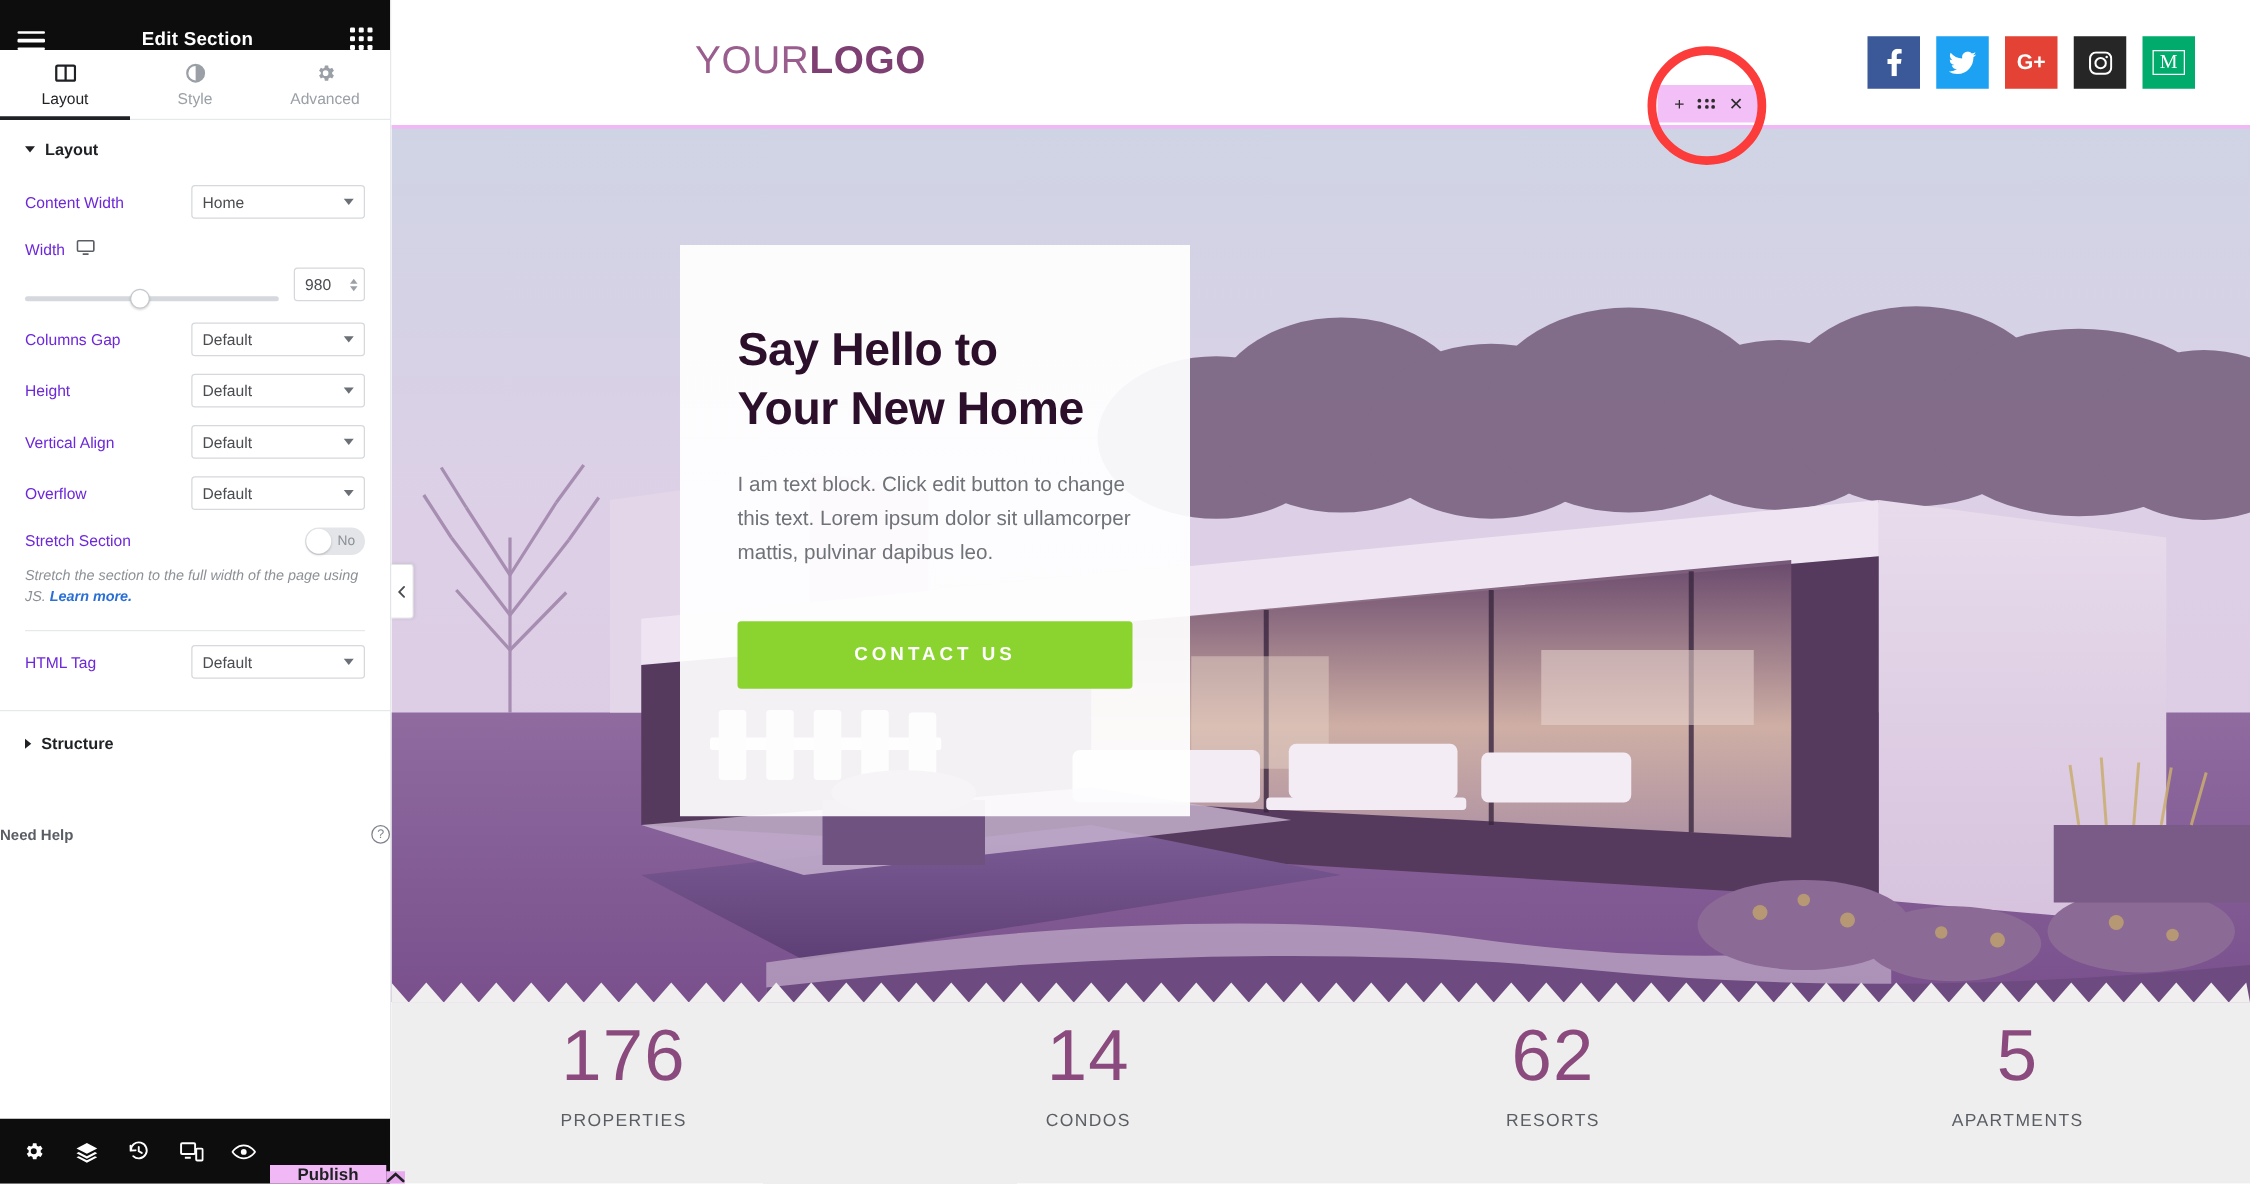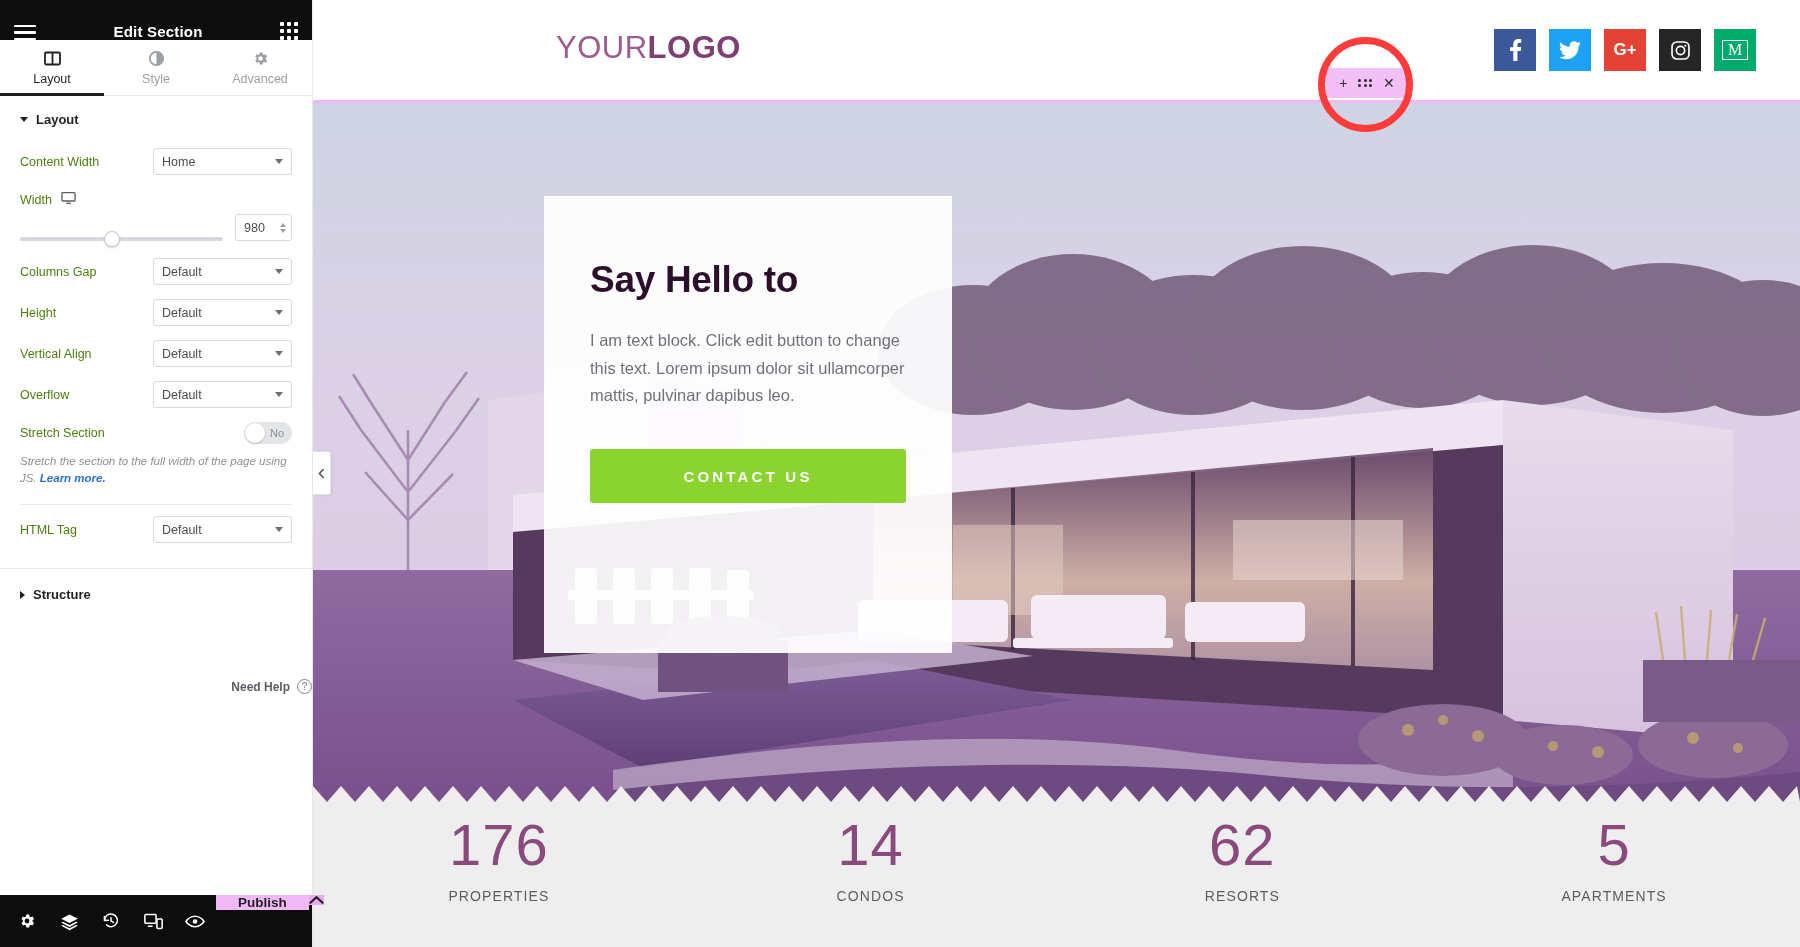--- a/index.html
+++ b/index.html
@@ -42,21 +42,21 @@
 
   .panel-body { flex:1; overflow:hidden; }
   .section-head {
     padding:16px 20px 14px; display:flex; align-items:center; gap:8px;
     font-size:13px; font-weight:bold; color:#1f2124; cursor:pointer;
   }
   .caret-down { width:0;height:0;border-left:4px solid transparent;border-right:4px solid transparent;border-top:5px solid #1f2124; }
   .caret-right { width:0;height:0;border-top:4px solid transparent;border-bottom:4px solid transparent;border-left:5px solid #1f2124; }
 
   .ctrl { display:flex; align-items:center; padding:7px 20px; min-height:36px; }
-  .ctrl-label { font-size:12.5px; color:#4d7c0f; flex:1; display:flex; align-items:center; gap:9px; }
+  .ctrl-label { font-size:12.5px; color:#6d28d9; flex:1; display:flex; align-items:center; gap:9px; }
   .select {
     width:139px; height:27px; border:1px solid #d5d8dc; border-radius:3px; background:#fff;
     display:flex; align-items:center; padding:0 8px; font-size:12.5px; color:#4a4c50;
     justify-content:space-between; cursor:pointer;
   }
   .select .car { width:0;height:0;border-left:4px solid transparent;border-right:4px solid transparent;border-top:5px solid #6b6f76; }
 
   .slider-row { display:flex; align-items:flex-end; padding:4px 20px 10px; gap:12px; }
   .slider { flex:1; height:4px; background:#d5d8dc; border-radius:2px; position:relative; cursor:pointer; }
   .slider .knob {
@@ -81,30 +81,30 @@
 
   .hint {
     padding:2px 20px 12px; font-size:11.5px; line-height:1.45; color:#8b9096;
     font-style:italic;
   }
   .hint a { color:#2a6fd6; font-weight:bold; text-decoration:none; font-style:italic;margin-top:36px; }
   .divider { height:1px; background:#e6e9ec; margin:6px 20px 4px; }
   .big-divider { height:1px; background:#e6e9ec; margin:18px 0 0; }
 
   .need-help {
-    margin-top:63px; text-align:center; font-size:12px; font-weight:bold; color:#5a5e64;
-    display:flex; align-items:center; justify-content:flex-end; gap:7px; cursor:pointer;
+    margin-top:44px; text-align:center; font-size:12px; font-weight:bold; color:#5a5e64;
+    display:flex; align-items:center; justify-content:space-between; gap:7px; cursor:pointer;
   }
   .qmark {
     width:15px;height:15px;border:1.3px solid #7d828a;border-radius:50%;
     font-size:10px;display:flex;align-items:center;justify-content:center;color:#7d828a;font-weight:normal;
   }
 
   .panel-footer {
-    height:52px; background:#0d0d0d; display:flex; align-items:flex-start; flex:0 0 52px;
+    height:52px; background:#0d0d0d; display:flex; align-items:flex-end; flex:0 0 52px;
   }
   .footer-icons { flex:1; display:flex; align-items:center; gap:0; padding-left:6px; }
   .fi { width:42px; height:52px; display:flex; align-items:center; justify-content:center; cursor:pointer; }
   .publish {
     background:#f0b9f5; color:#1f2124; font-size:13.5px; font-weight:bold;
     display:flex; align-items:center; padding:0 22px; cursor:pointer;
   }
   .pub-arrow {
     background:#e8a9ef; width:46px; display:flex; align-items:center; justify-content:center; cursor:pointer;
   }
@@ -559,20 +559,21 @@
         <ellipse cx="410" cy="534" rx="58" ry="18" fill="#8b6a95"></ellipse>
       </svg>
 
       <svg class="zig" viewBox="0 0 1487 24" preserveAspectRatio="none">
         <polygon points="0,24 0,8 14,24 28,8 42,24 56,8 70,24 84,8 98,24 112,8 126,24 140,8 154,24 168,8 182,24 196,8 210,24 224,8 238,24 252,8 266,24 280,8 294,24 308,8 322,24 336,8 350,24 364,8 378,24 392,8 406,24 420,8 434,24 448,8 462,24 476,8 490,24 504,8 518,24 532,8 546,24 560,8 574,24 588,8 602,24 616,8 630,24 644,8 658,24 672,8 686,24 700,8 714,24 728,8 742,24 756,8 770,24 784,8 798,24 812,8 826,24 840,8 854,24 868,8 882,24 896,8 910,24 924,8 938,24 952,8 966,24 980,8 994,24 1008,8 1022,24 1036,8 1050,24 1064,8 1078,24 1092,8 1106,24 1120,8 1134,24 1148,8 1162,24 1176,8 1190,24 1204,8 1218,24 1232,8 1246,24 1260,8 1274,24 1288,8 1302,24 1316,8 1330,24 1344,8 1358,24 1372,8 1386,24 1400,8 1414,24 1428,8 1442,24 1456,8 1470,24 1484,8 1487,24" fill="#f0eeee"></polygon>
       </svg>
 
       <div class="hero-card">
         <div class="hero-h1">
           <div>Say Hello to</div>
+          <div>Your New Home</div>
         </div>
         <div class="hero-p">I am text block. Click edit button to change this text. Lorem ipsum dolor sit ullamcorper mattis, pulvinar dapibus leo.</div>
         <div class="hero-btn">CONTACT US</div>
       </div>
     </div>
 
     <div class="stats">
       <div class="stat">
         <div class="stat-num">176</div>
         <div class="stat-lbl">PROPERTIES</div>

